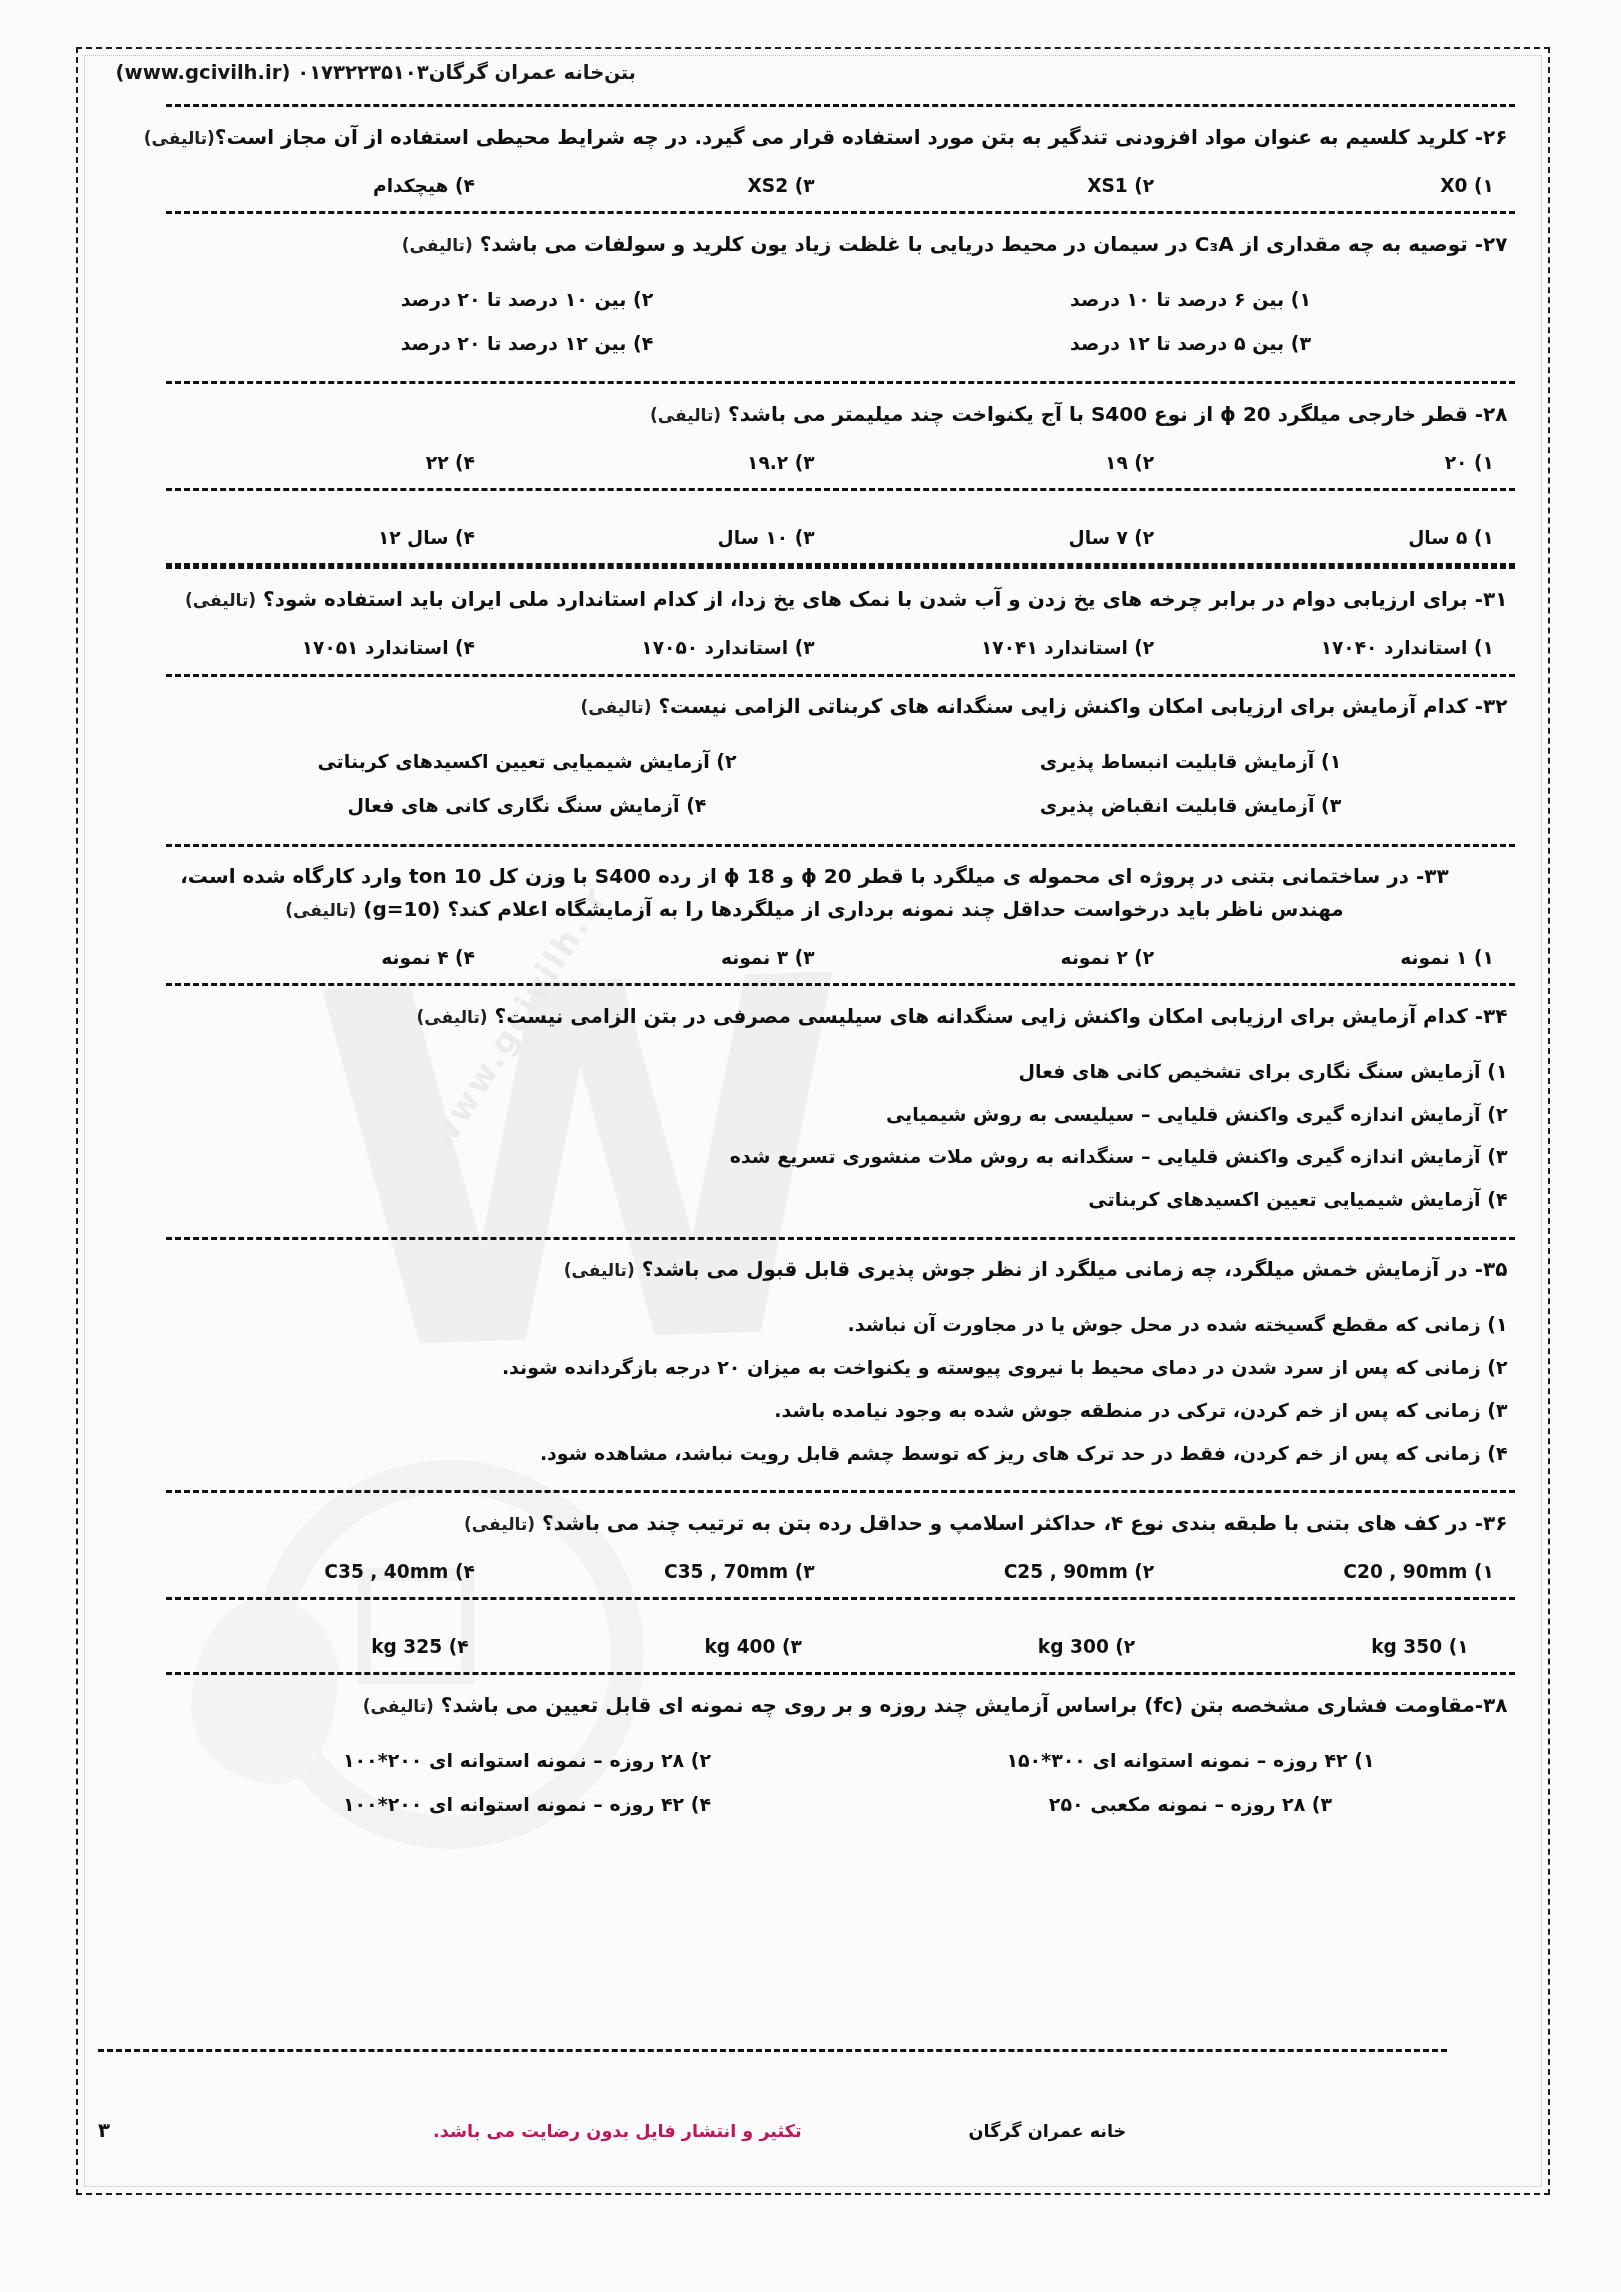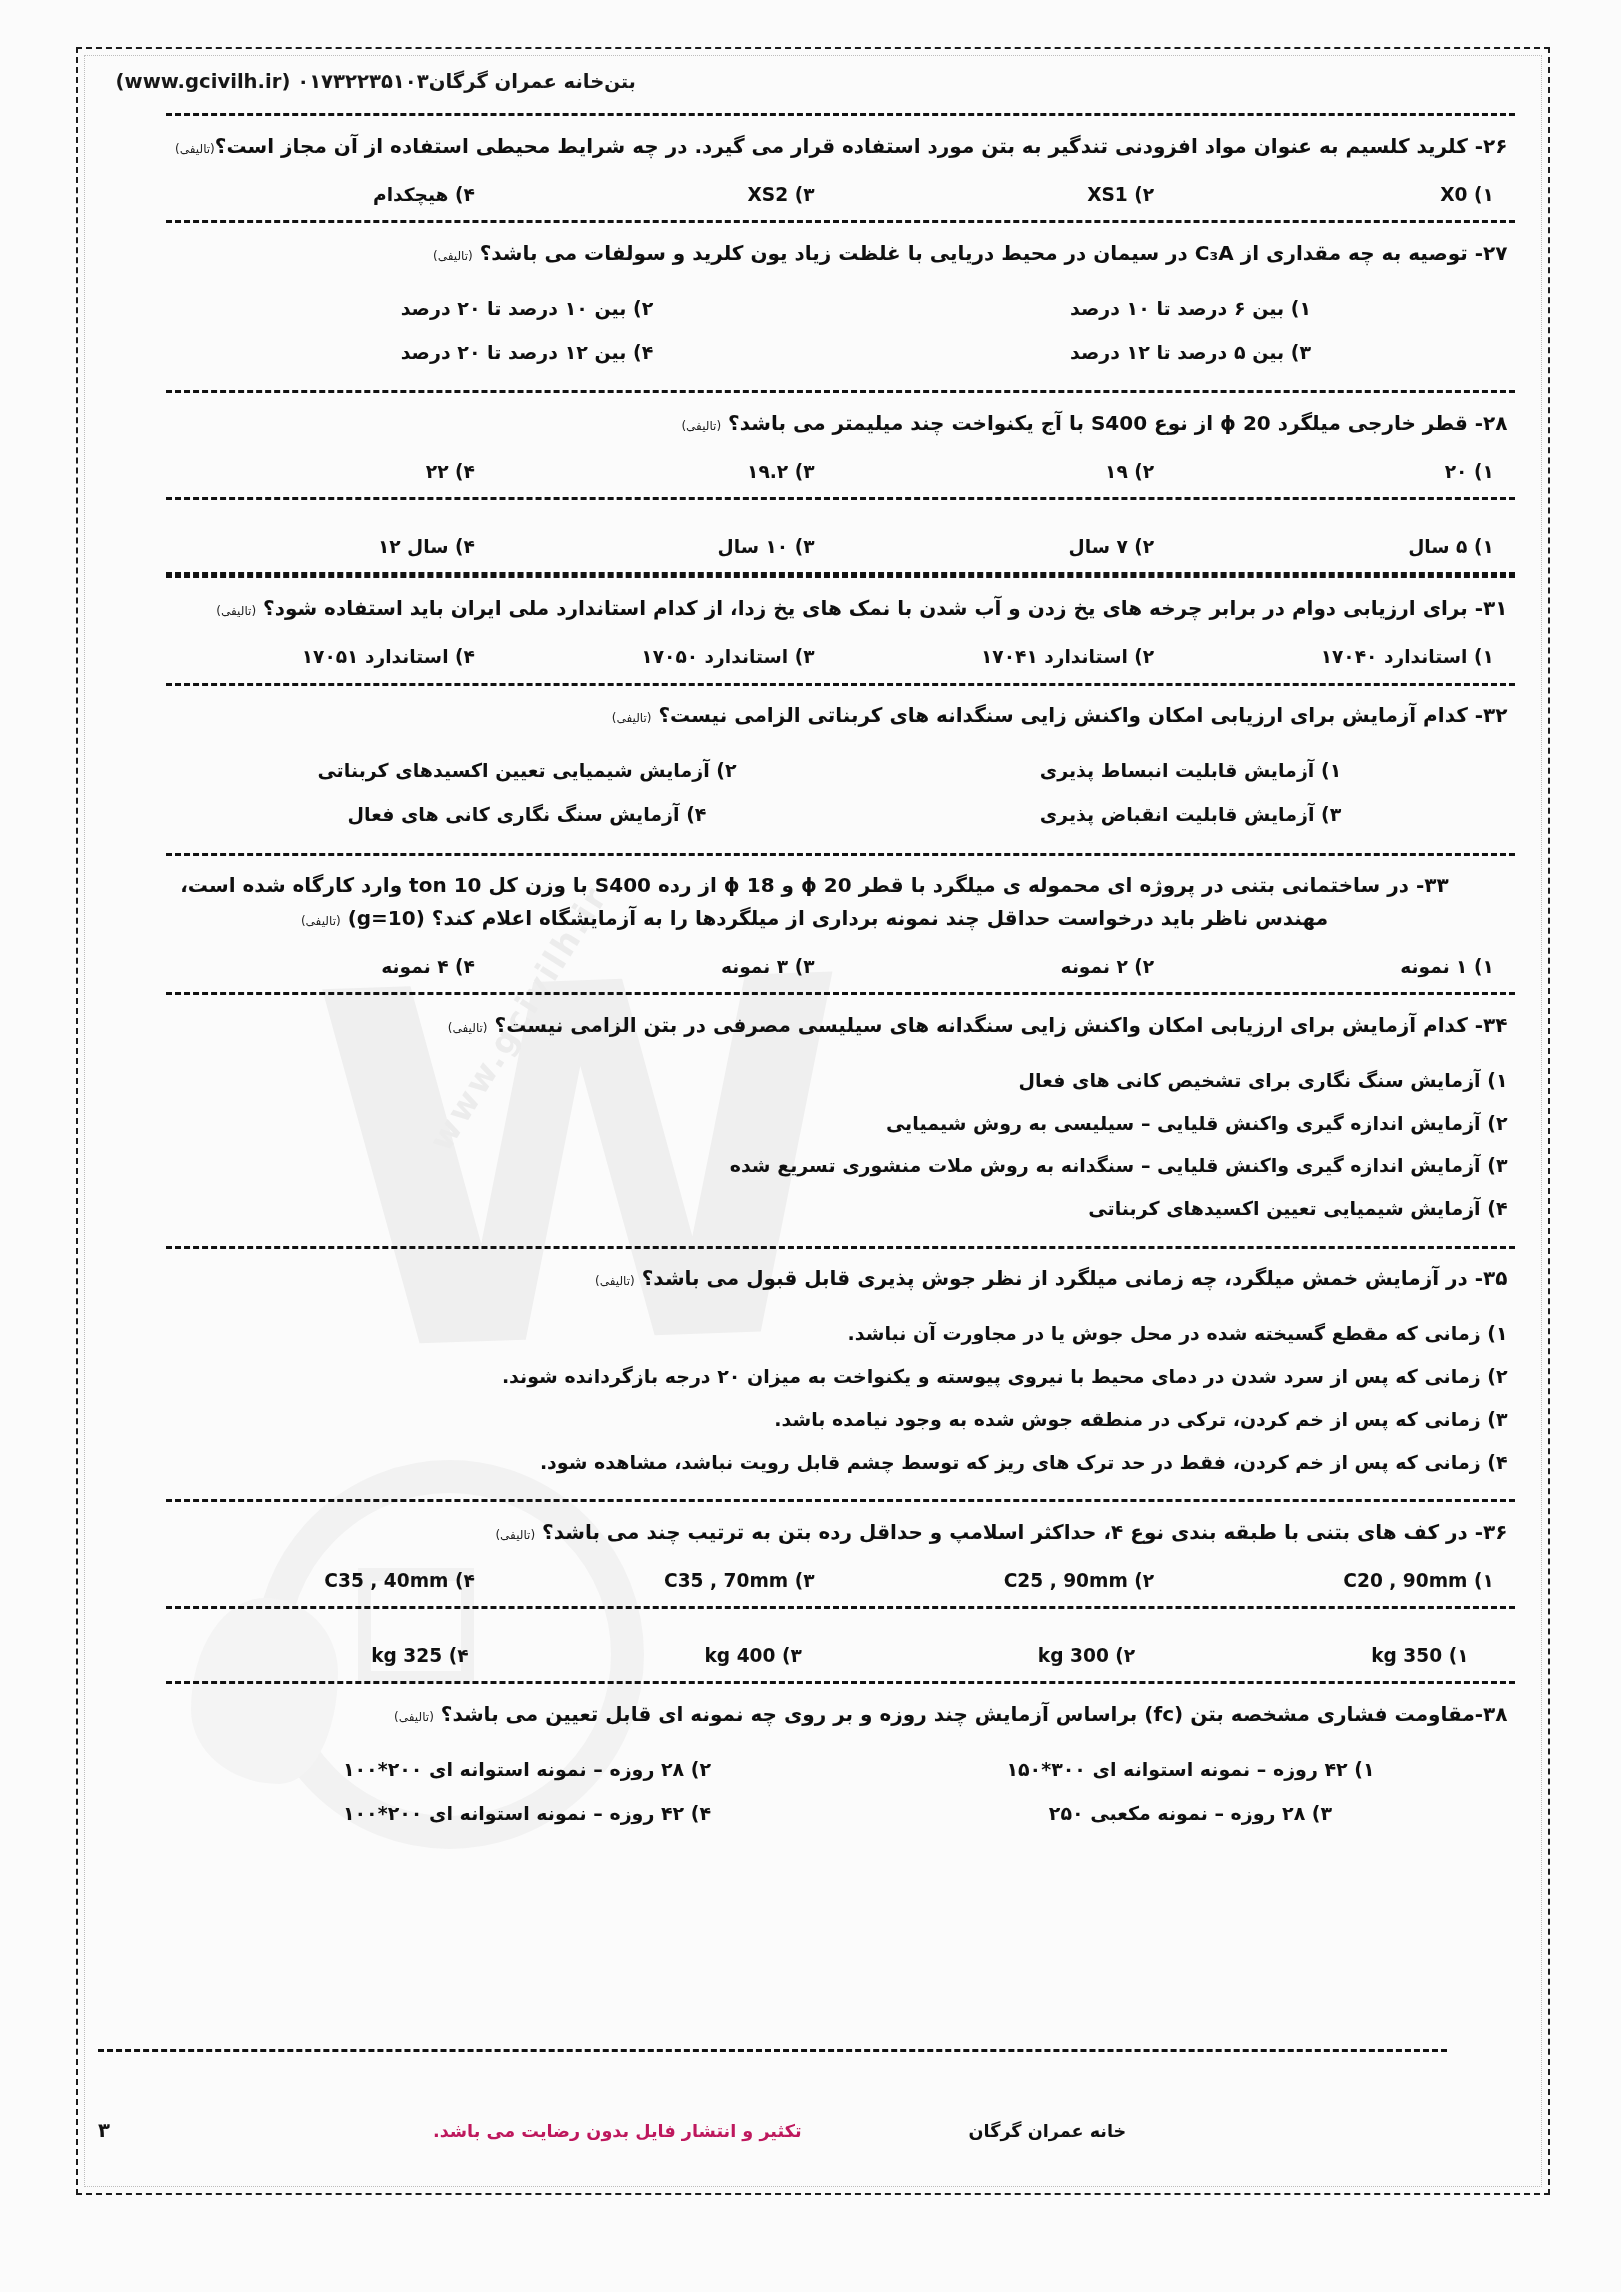--- a/index.html
+++ b/index.html
@@ -113,21 +113,20 @@
 
   
   .page-header {
     display: flex;
     flex-direction: row-reverse;
     justify-content: flex-start;
     align-items: baseline;
     padding: 0 37px 0 17.6px;
     height: 43px;
     box-sizing: border-box;
-    margin-top: 9px;
   }
   .hdr-main {
     font-size: 19.6px;
     font-weight: bold;
     color: #171717;
     direction: rtl;
     white-space: nowrap;
     font-family: "DejaVu Sans", sans-serif;
   }
   .hdr-sub {
@@ -156,22 +155,22 @@
   .q-text {
     font-size: 20px;
     font-weight: bold;
     color: #0f0f0f;
     line-height: 1.62;
     text-align: right;
     direction: rtl;
     font-family: "DejaVu Sans", sans-serif;
   }
   .q-text .tag {
-    font-size: 12px;
-    font-weight: normal;
+    font-size: 17px;
+    font-weight: bold;
     color: #222;
   }
 
   
   .opts-row {
     display: flex;
     flex-direction: row;
     justify-content: flex-start;
     direction: rtl;
     margin-top: 21.6px;

